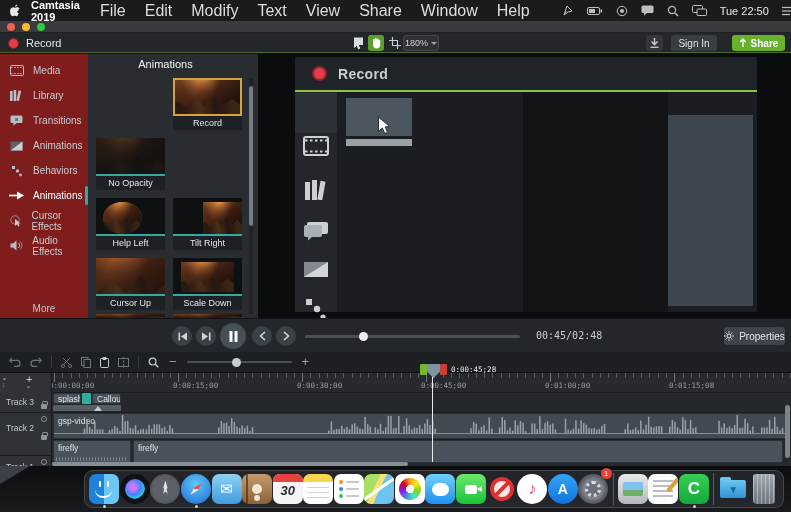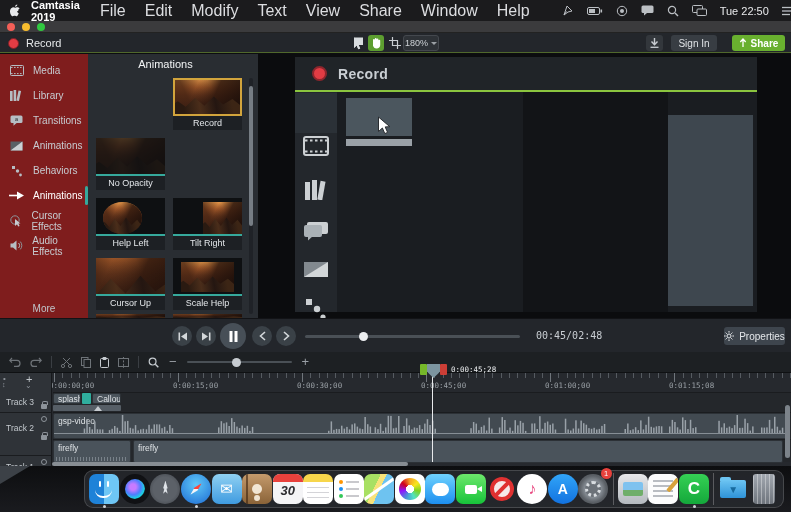--- a/index.html
+++ b/index.html
@@ -433,21 +433,21 @@
             <div class="mtn zoom"></div>
             <i class="tealline"></i>
           </div>
         <div class="t-label">Cursor Up</div>
       </div>
       <div class="thumb" style="left:85px;top:204px">
         <div class="t-img">
             <div class="mtn down"></div>
             <i class="tealline"></i>
           </div>
-        <div class="t-label">Scale Help</div>
+        <div class="t-label">Scale Down</div>
       </div>
       <div class="thumb" style="left:8px;top:260px">
         <div class="t-img" style="height:4px">
             <div class="mtn full"></div>
           </div>
       </div>
       <div class="thumb" style="left:85px;top:260px">
         <div class="t-img" style="height:4px">
             <div class="mtn full"></div>
           </div>

